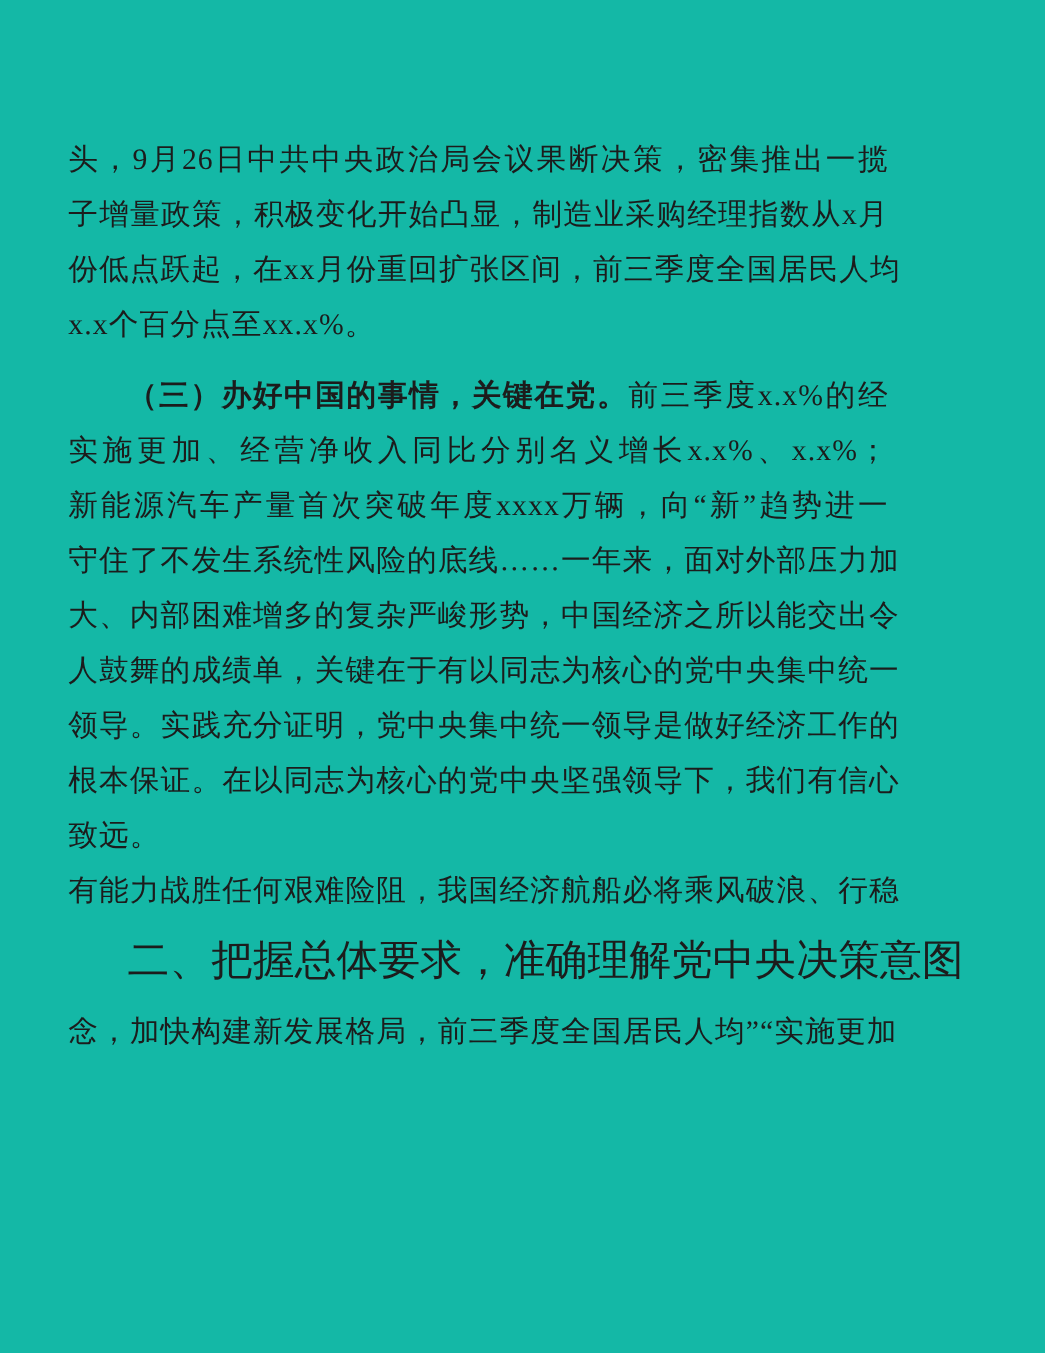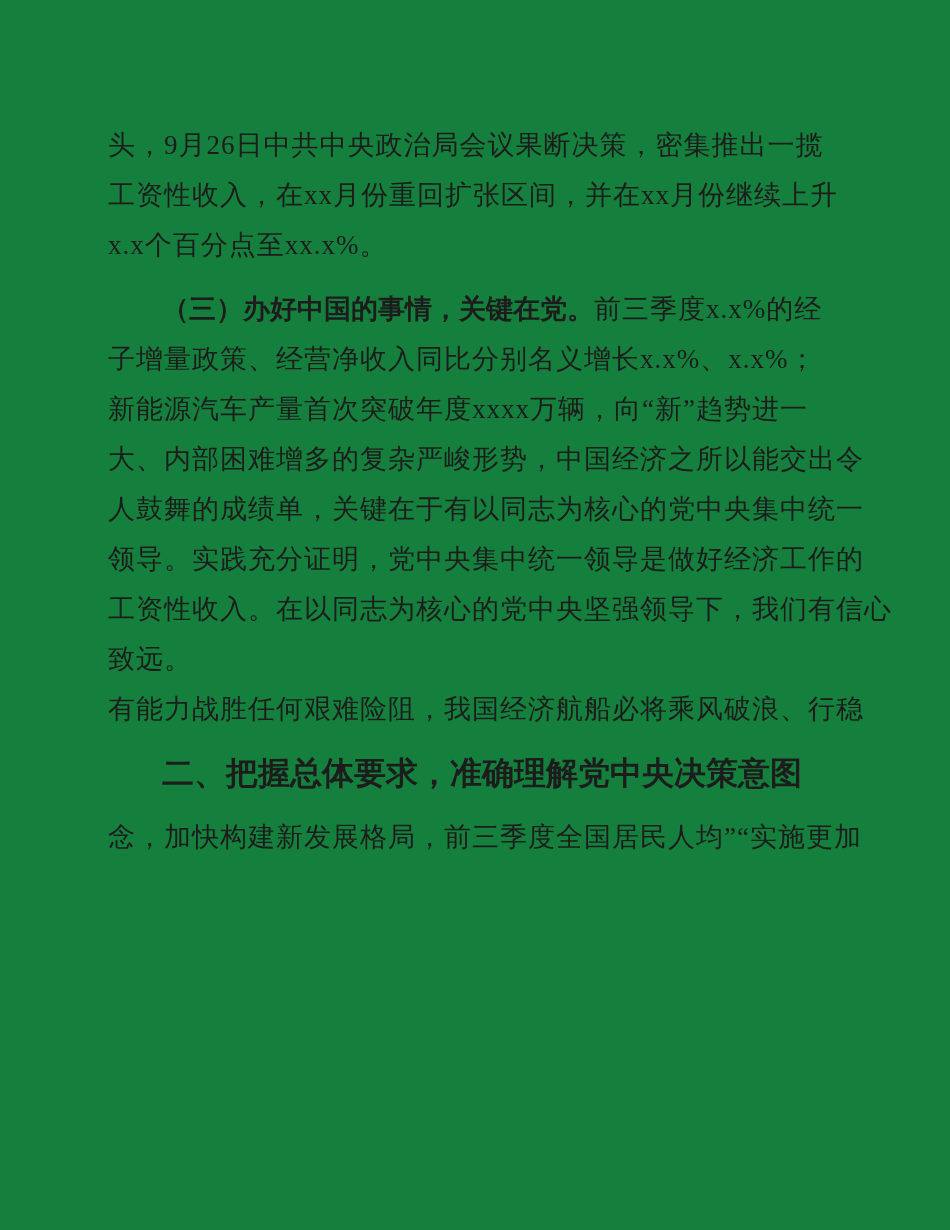--- a/index.html
+++ b/index.html
@@ -6,22 +6,22 @@
   html, body { width: 950px; height: 1230px; }
   body {
     background: #ffffff;
     font-family: "Liberation Serif", "DejaVu Serif", serif;
     color: #1c1c1c;
     overflow: hidden;
   }
   .page {
     width: 950px;
     height: 1230px;
-    padding: 120px 142px 0 108px;
-    background: #15803d;
+    padding: 120px 142px 0 62px;
+    background: #14b8a6;
   }
   .para { margin: 0 0 14px 0; }
   .line {
     height: 50px;
     line-height: 50px;
     font-size: 27px;
     text-align: justify;
     text-align-last: justify;
     white-space: nowrap;
     letter-spacing: 1px;
@@ -32,49 +32,51 @@
   }
   .line--indent { text-indent: 54px; }
   .bold-lead {
     font-family: Liberation Serif, serif;
     font-weight: 700;
     letter-spacing: 0;
   }
   .heading-line {
     height: 50px;
     line-height: 50px;
-    font-size: 32px;
+    font-size: 38px;
     font-family: "Liberation Sans", "DejaVu Sans", sans-serif;
-    font-weight: 700;
+    font-weight: 400;
     text-indent: 54px;
     text-align: left;
     text-align-last: left;
     margin: 0 0 14px 0;
     white-space: nowrap;
   }
 </style>
 </head>
 <body>
 
 <div class="page">
 
   <div class="para">
     <div class="line">头，9月26日中共中央政治局会议果断决策，密集推出一揽</div>
-    <div class="line">工资性收入，在xx月份重回扩张区间，并在xx月份继续上升</div>
+    <div class="line">子增量政策，积极变化开始凸显，制造业采购经理指数从x月</div>
+    <div class="line">份低点跃起，在xx月份重回扩张区间，前三季度全国居民人均</div>
     <div class="line line--end">x.x个百分点至xx.x%。</div>
   </div>
 
   <div class="para">
     <div class="line line--indent"><span class="bold-lead">（三）办好中国的事情，关键在党。</span><span>前三季度x.x%的经</span></div>
-    <div class="line">子增量政策、经营净收入同比分别名义增长x.x%、x.x%；</div>
+    <div class="line">实施更加、经营净收入同比分别名义增长x.x%、x.x%；</div>
     <div class="line">新能源汽车产量首次突破年度xxxx万辆，向“新”趋势进一</div>
+    <div class="line">守住了不发生系统性风险的底线……一年来，面对外部压力加</div>
     <div class="line">大、内部困难增多的复杂严峻形势，中国经济之所以能交出令</div>
     <div class="line">人鼓舞的成绩单，关键在于有以同志为核心的党中央集中统一</div>
     <div class="line">领导。实践充分证明，党中央集中统一领导是做好经济工作的</div>
-    <div class="line">工资性收入。在以同志为核心的党中央坚强领导下，我们有信心</div>
+    <div class="line">根本保证。在以同志为核心的党中央坚强领导下，我们有信心</div>
     <div class="line line--end">致远。</div>
     <div class="line">有能力战胜任何艰难险阻，我国经济航船必将乘风破浪、行稳</div>
   </div>
 
   <div class="heading-line">二、把握总体要求，准确理解党中央决策意图</div>
 
   <div class="para">
     <div class="line">念，加快构建新发展格局，前三季度全国居民人均”“实施更加</div>
   </div>
 

